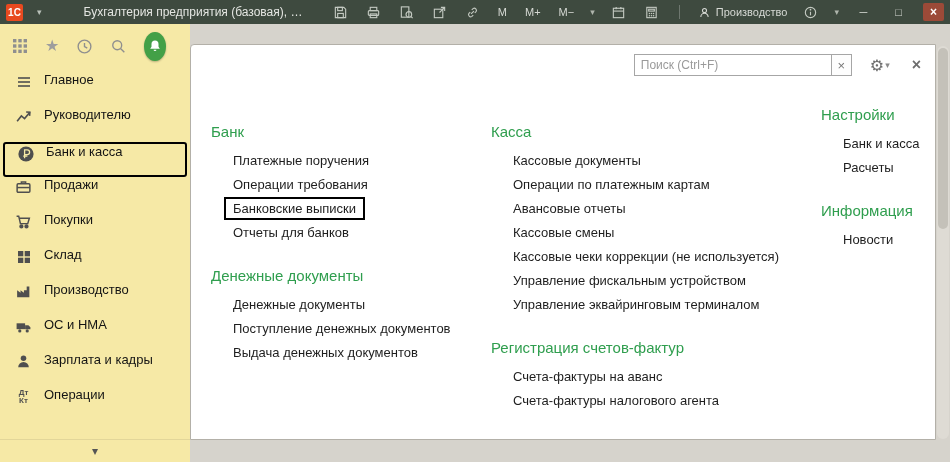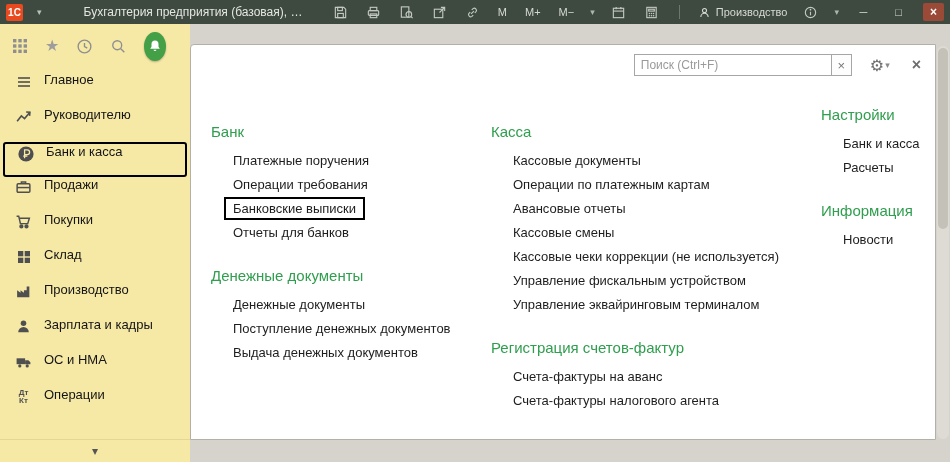--- a/index.html
+++ b/index.html
@@ -256,36 +256,36 @@
         <span class="sb-ic">
             <svg width="17" height="17" viewBox="0 0 16 16" fill="currentColor">
               <path d="M2 13.5V6.8l3.2 2.3V6.8l3.2 2.3V6.8H11V3.2h2.5v10.3z"></path>
             </svg>
           </span>
         <span>Производство</span>
       </div>
       <div class="sb-item">
         <span class="sb-ic">
             <svg width="17" height="17" viewBox="0 0 16 16" fill="currentColor">
-              <circle cx="8" cy="5" r="2.6"></circle>
-              <path d="M3 13.5a5 5 0 0 1 10 0z"></path>
-            </svg>
-          </span>
-        <span>Зарплата и кадры</span>
-      </div>
-      <div class="sb-item">
-        <span class="sb-ic">
-            <svg width="17" height="17" viewBox="0 0 16 16" fill="currentColor">
               <rect x="1.5" y="5" width="8" height="5.5"></rect>
               <path d="M9.5 6.8h3.1l1.9 2v1.7h-5z"></path>
               <circle cx="4.5" cy="12.2" r="1.5"></circle>
               <circle cx="11.5" cy="12.2" r="1.5"></circle>
             </svg>
           </span>
         <span>ОС и НМА</span>
+      </div>
+      <div class="sb-item">
+        <span class="sb-ic">
+            <svg width="17" height="17" viewBox="0 0 16 16" fill="currentColor">
+              <circle cx="8" cy="5" r="2.6"></circle>
+              <path d="M3 13.5a5 5 0 0 1 10 0z"></path>
+            </svg>
+          </span>
+        <span>Зарплата и кадры</span>
       </div>
       <div class="sb-item">
         <span class="sb-ic">
             <span class="dtkt">
               <span>Дт</span>
               <span>Кт</span>
             </span>
           </span>
         <span>Операции</span>
       </div>

